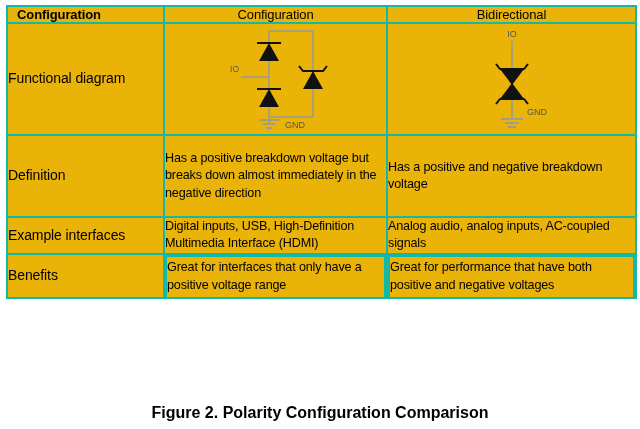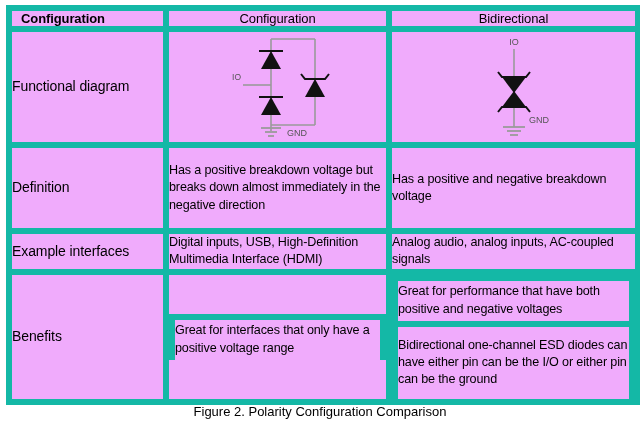--- a/index.html
+++ b/index.html
@@ -26,24 +26,24 @@
     position: absolute;
     left: 6px;
     top: 5px;
     width: 629px;
     border-collapse: collapse;
     table-layout: fixed;
     background: #ffffff;
   }
 
   table.cmp td {
-    border: 6px solid #14b8a6;
+    border: 2px solid #14b8a6;
     vertical-align: middle;
     padding: 0;
-    background: #f0abfc;
+    background: #eab308;
   }
 
   col.c1 { width: 157px; }
   col.c2 { width: 223px; }
   col.c3 { width: 249px; }
 
   .rowhead {
     font-weight: normal;
     font-size: 14px;
     padding: 6px 0 6px 9px;
@@ -92,22 +92,22 @@
   }
 
   .nopad { padding: 0; }
 
   .caption {
     position: absolute;
     left: 0;
     top: 404px;
     width: 640px;
     text-align: center;
-    font-size: 13px;
-    font-weight: normal;
+    font-size: 16px;
+    font-weight: bold;
     font-family: "Liberation Sans", sans-serif;
     letter-spacing: 0px;
   }
 
   svg { display: block; margin: 0 auto; }
 </style>
 </head>
 <body>
 
 <div id="page">
@@ -214,23 +214,20 @@
             </tbody>
           </table>
         </td>
 
         <td class="nopad">
           <table class="subtable">
             <tbody>
               <tr>
                 <td class="body-cell" style="height:40px;">Great for performance that have both positive and negative voltages</td>
               </tr>
-              <tr>
-                <td class="body-cell" style="height:72px;">Bidirectional one-channel ESD diodes can have either pin can be the I/O or either pin can be the ground</td>
-              </tr>
             </tbody>
           </table>
         </td>
       </tr>
 
     </tbody>
   </table>
 
   <div class="caption">Figure 2. Polarity Configuration Comparison</div>
 

